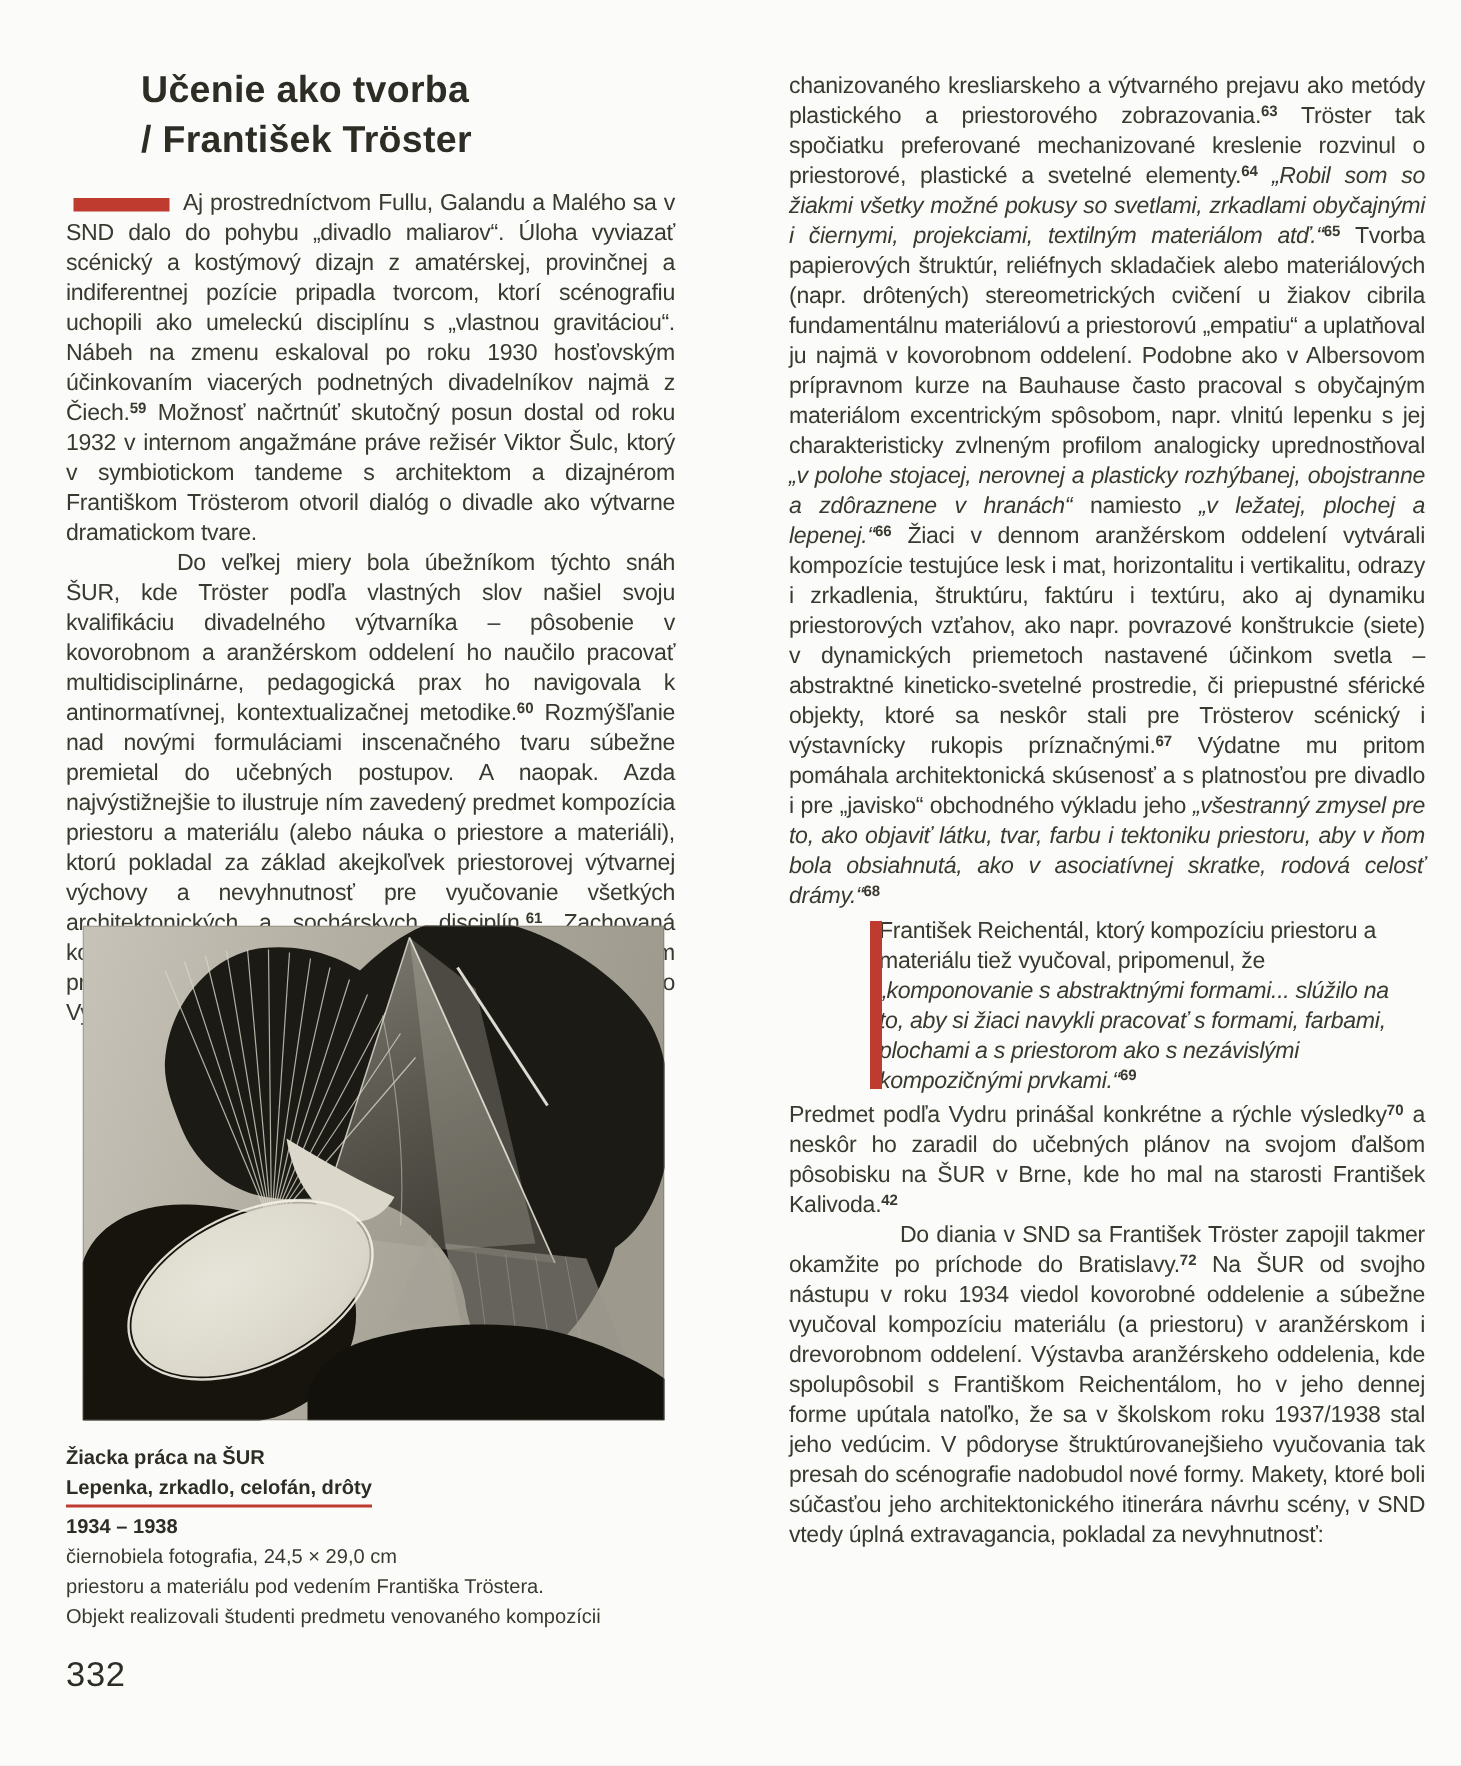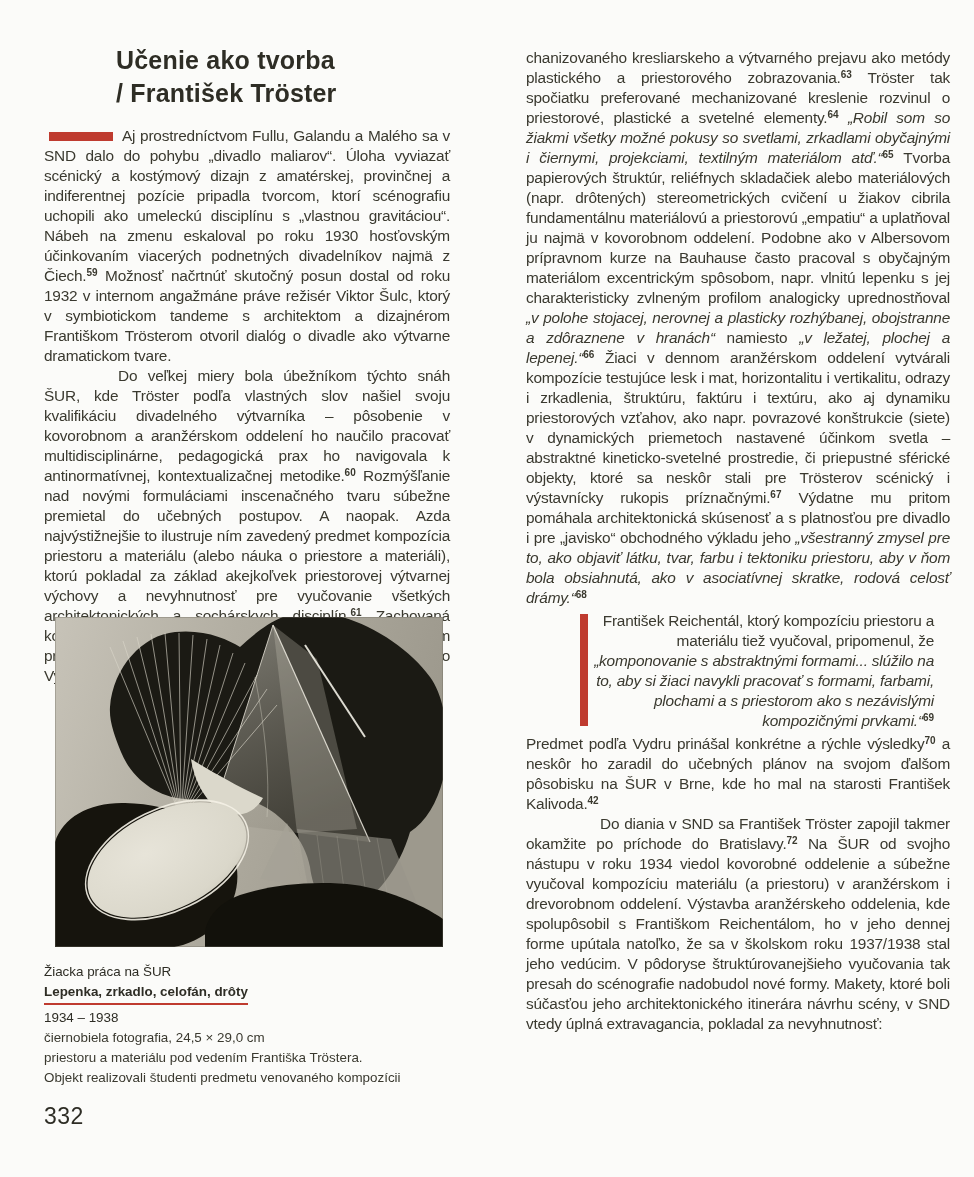--- a/index.html
+++ b/index.html
@@ -16,21 +16,21 @@
     background:var(--paper);
     font-family:"Liberation Sans",sans-serif;
     color:var(--ink);
     overflow:hidden;
     margin:0 auto;
   }
   
   .col-left{position:absolute;left:44px;top:44px;width:406px;}
   .col-right{position:absolute;left:482px;top:48px;width:424px;margin-left:44px;}
   .page-title{
-    margin-left:72px;
+    margin-left:50px;
     font-size:25px;line-height:33px;font-weight:bold;
     color:var(--ink-strong);letter-spacing:.2px;
   }
   p.body{
     font-size:15.4px;line-height:20px;letter-spacing:-.2px;
     text-align:justify;color:var(--ink);
   }
   p.body.first{position:relative;text-indent:78px;margin-top:16px;}
   p.body.indent{text-indent:74px;}
   .para-dash{
@@ -42,35 +42,35 @@
     position:relative;top:-5px;letter-spacing:0;
   }
   .seg-i{font-style:italic;}
   .seg-red{color:var(--red);}
   
   .quote{
     position:relative;
     margin:3px 0 3px 54px;width:354px;
     padding-left:6px;
     font-size:15.4px;line-height:20px;letter-spacing:-.2px;
-    text-align:right;color:var(--ink);
+    text-align:left;color:var(--ink);
   }
   .quote-bar{
     position:absolute;left:0;top:3px;bottom:5px;width:8px;
     background:var(--red);
   }
   
   .figure-photo{
     position:absolute;left:55px;top:617px;width:388px;height:330px;
     z-index:3;
   }
   .figure-photo svg{display:block;width:100%;height:100%;}
   .caption{position:absolute;left:44px;top:962px;width:400px;font-size:13.4px;line-height:20px;}
   .cap-number{color:var(--red);font-weight:bold;font-size:14px;line-height:20px;}
-  .cap-bold{font-weight:normal;color:var(--ink-strong);}
+  .cap-bold{font-weight:bold;color:var(--ink-strong);}
   .cap-materials{
     display:inline-block;font-weight:bold;color:var(--ink-strong);
     border-bottom:2.5px solid var(--red);padding-bottom:1px;margin-bottom:3px;
   }
   .cap-regular{color:var(--ink);}
   .page-number{
     position:absolute;left:44px;top:1103px;
     font-size:23px;font-weight:normal;color:var(--ink-strong);letter-spacing:.5px;
   }
 </style>

